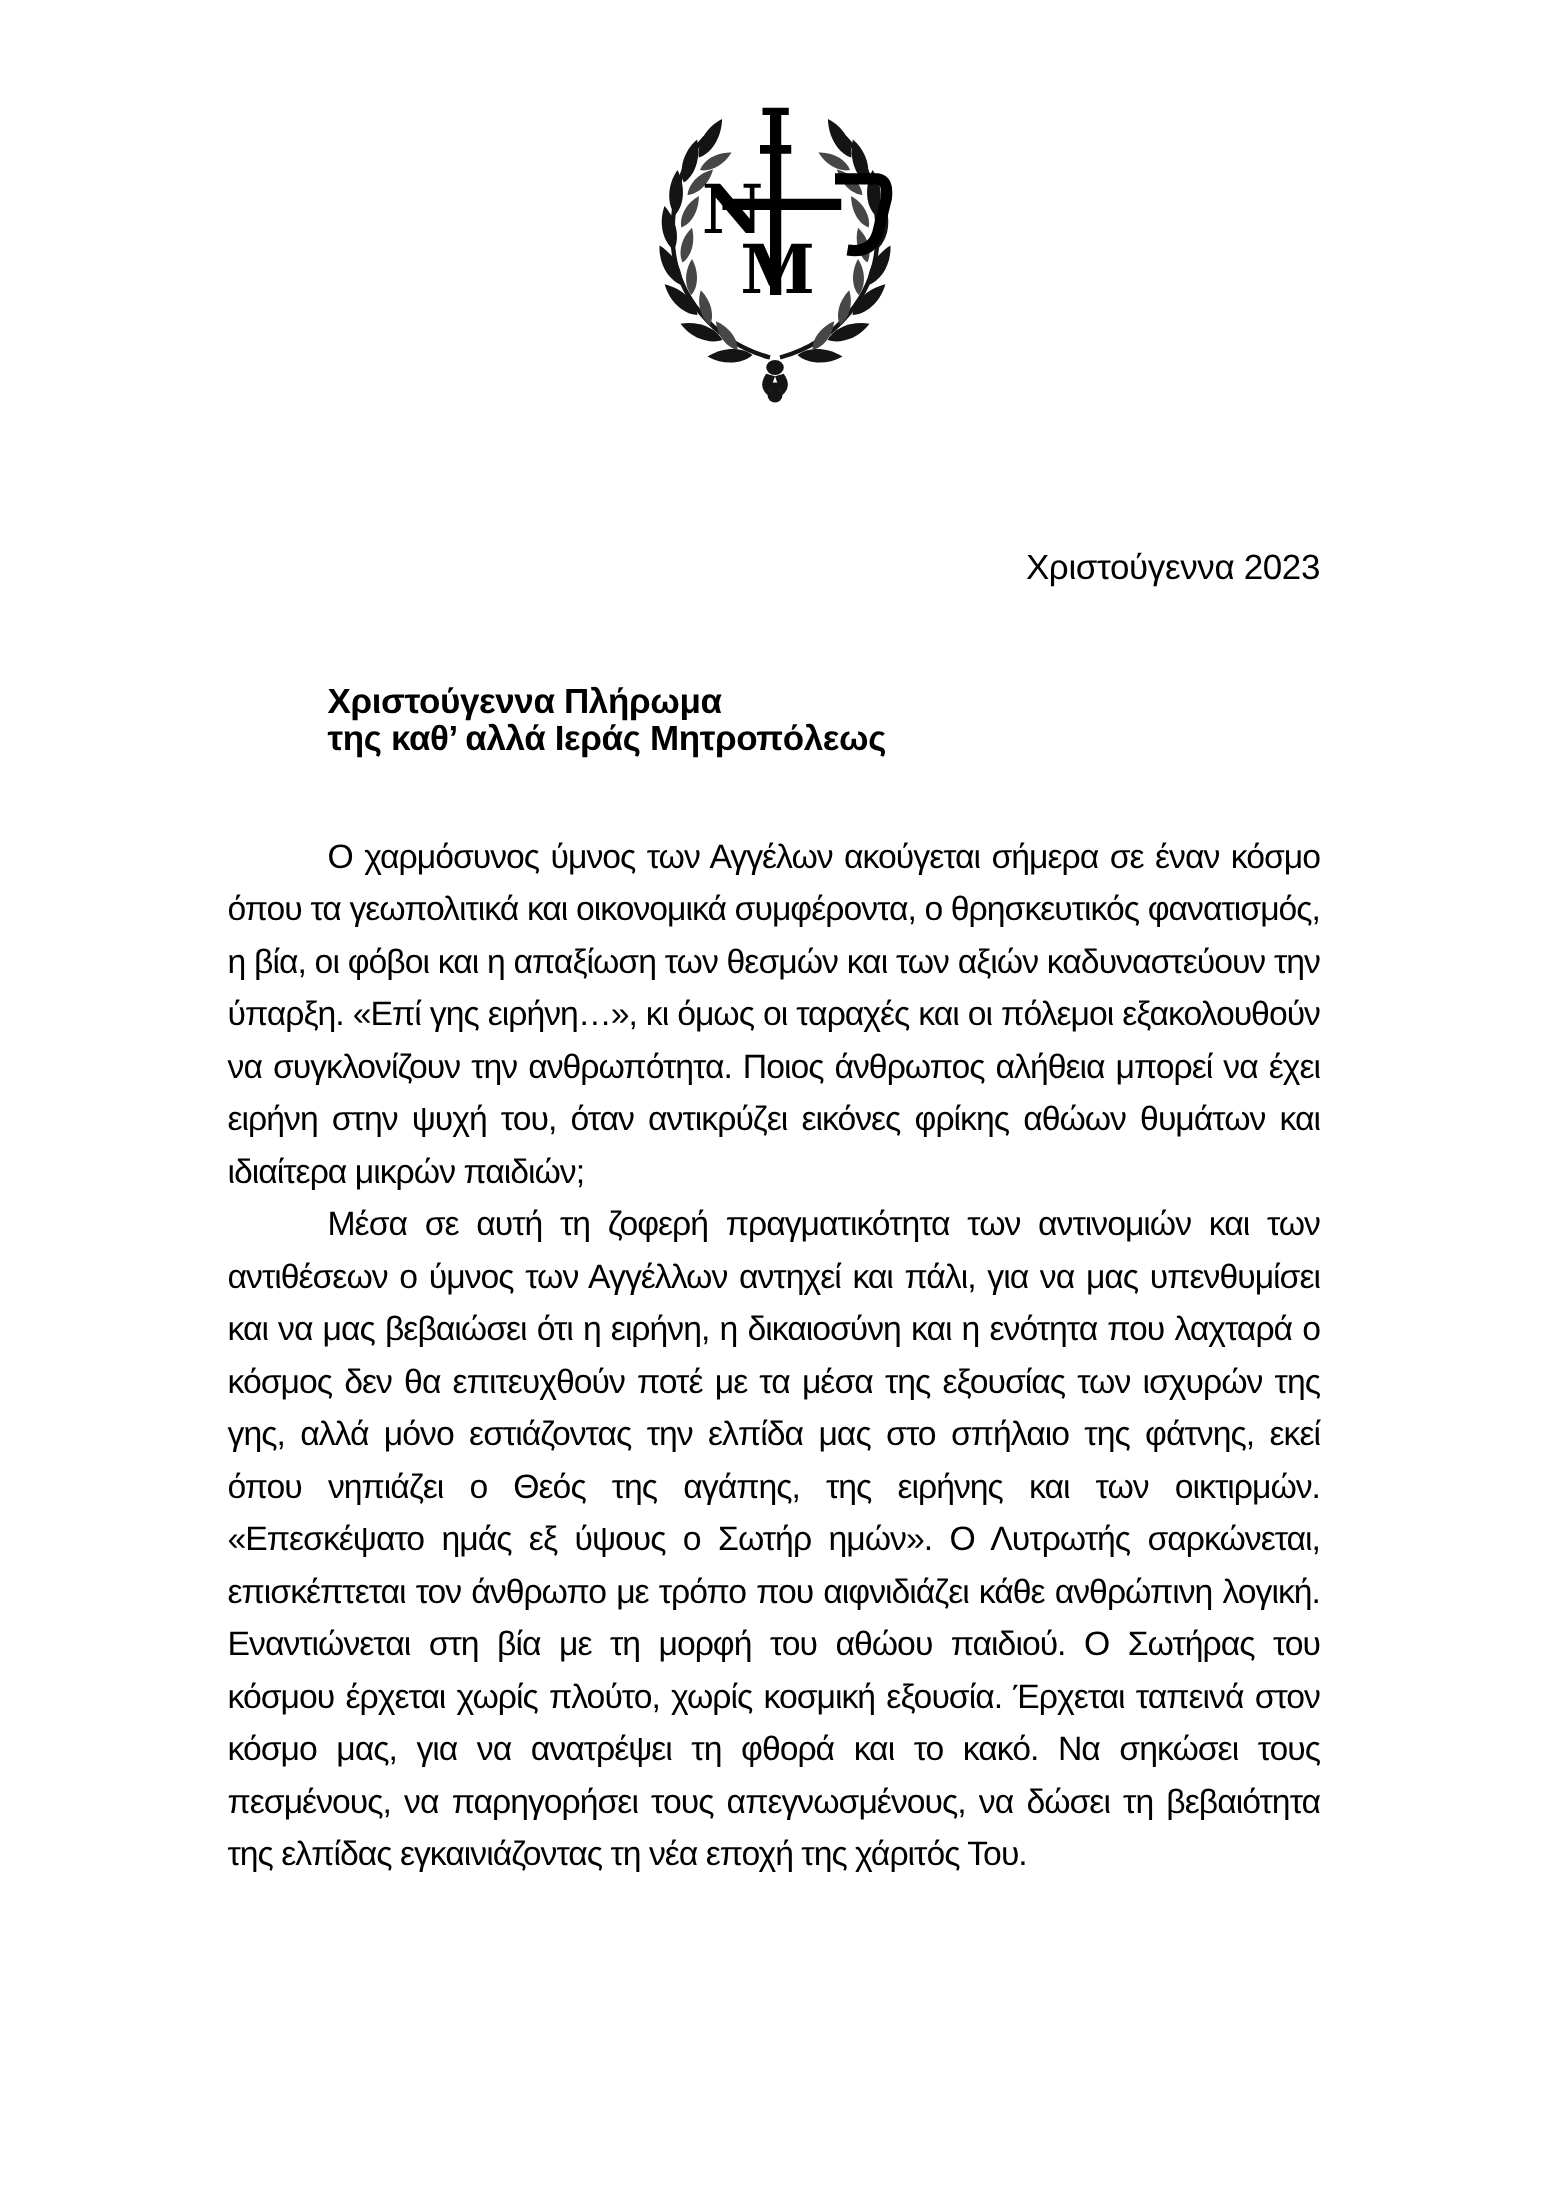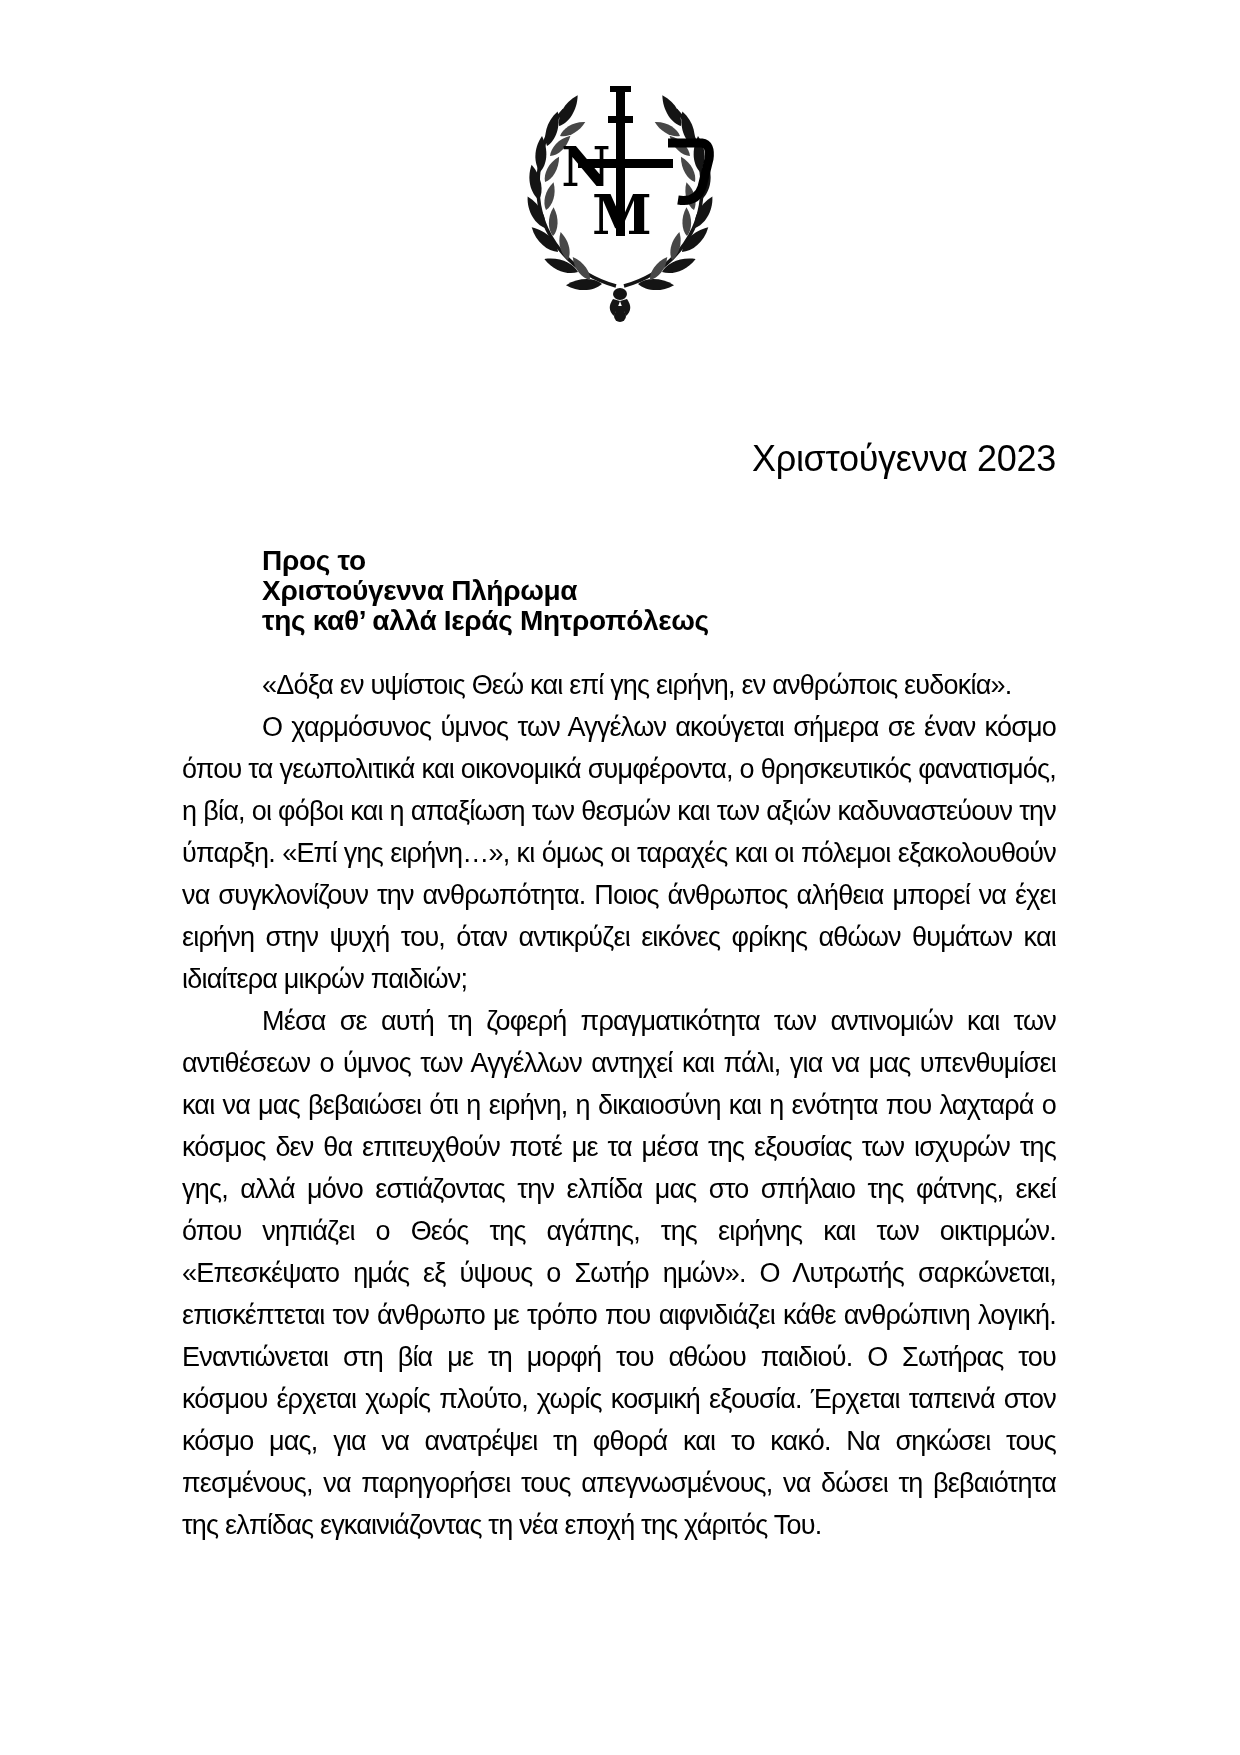--- a/index.html
+++ b/index.html
@@ -23,21 +23,21 @@
     transform: translateX(-50%);
     width: 204px;
     height: 240px;
   }
   .date-line {
     position: absolute;
     top: 438px;
     left: 182px;
     width: 874px;
     text-align: right;
-    font-size: 36px;
+    font-size: 28px;
     letter-spacing: -0.3px;
   }
   .addressee {
     position: absolute;
     top: 546px;
     left: 262px;
     font-weight: bold;
     font-size: 28px;
     line-height: 30px;
     letter-spacing: -0.3px;
@@ -125,24 +125,22 @@
         <path d="M150,57 h34 q9,1 7,16 l-7,28 q-5,16 -24,13" stroke="#000" stroke-width="9" fill="none"></path>
         <text class="mono-letter" x="68" y="100" text-anchor="middle" font-size="54">Ν</text>
         <text class="mono-letter" x="104" y="148" text-anchor="middle" font-size="54">Μ</text>
       </g>
     </svg>
   </div>
 
   <div class="date-line">Χριστούγεννα 2023</div>
 
   <div class="addressee">
-    <div>Προς το</div>
     <div>Χριστούγεννα Πλήρωμα</div>
     <div>της καθ’ αλλά Ιεράς Μητροπόλεως</div>
   </div>
 
   <div class="letter-body">
-    <p class="quote">«Δόξα εν υψίστοις Θεώ και επί γης ειρήνη, εν ανθρώποις ευδοκία».</p>
     <p class="para">Ο χαρμόσυνος ύμνος των Αγγέλων ακούγεται σήμερα σε έναν κόσμο όπου τα γεωπολιτικά και οικονομικά συμφέροντα, ο θρησκευτικός φανατισμός, η βία, οι φόβοι και η απαξίωση των θεσμών και των αξιών καδυναστεύουν την ύπαρξη. «Επί γης ειρήνη…», κι όμως οι ταραχές και οι πόλεμοι εξακολουθούν να συγκλονίζουν την ανθρωπότητα. Ποιος άνθρωπος αλήθεια μπορεί να έχει ειρήνη στην ψυχή του, όταν αντικρύζει εικόνες φρίκης αθώων θυμάτων και ιδιαίτερα μικρών παιδιών;</p>
     <p class="para">Μέσα σε αυτή τη ζοφερή πραγματικότητα των αντινομιών και των αντιθέσεων ο ύμνος των Αγγέλλων αντηχεί και πάλι, για να μας υπενθυμίσει και να μας βεβαιώσει ότι η ειρήνη, η δικαιοσύνη και η ενότητα που λαχταρά ο κόσμος δεν θα επιτευχθούν ποτέ με τα μέσα της εξουσίας των ισχυρών της γης, αλλά μόνο εστιάζοντας την ελπίδα μας στο σπήλαιο της φάτνης, εκεί όπου νηπιάζει ο Θεός της αγάπης, της ειρήνης και των οικτιρμών. «Επεσκέψατο ημάς εξ ύψους ο Σωτήρ ημών». Ο Λυτρωτής σαρκώνεται, επισκέπτεται τον άνθρωπο με τρόπο που αιφνιδιάζει κάθε ανθρώπινη λογική. Εναντιώνεται στη βία με τη μορφή του αθώου παιδιού. Ο Σωτήρας του κόσμου έρχεται χωρίς πλούτο, χωρίς κοσμική εξουσία. Έρχεται ταπεινά στον κόσμο μας, για να ανατρέψει τη φθορά και το κακό. Να σηκώσει τους πεσμένους, να παρηγορήσει τους απεγνωσμένους, να δώσει τη βεβαιότητα της ελπίδας εγκαινιάζοντας τη νέα εποχή της χάριτός Του.</p>
   </div>
 
 </div>
 
 </body></html>

